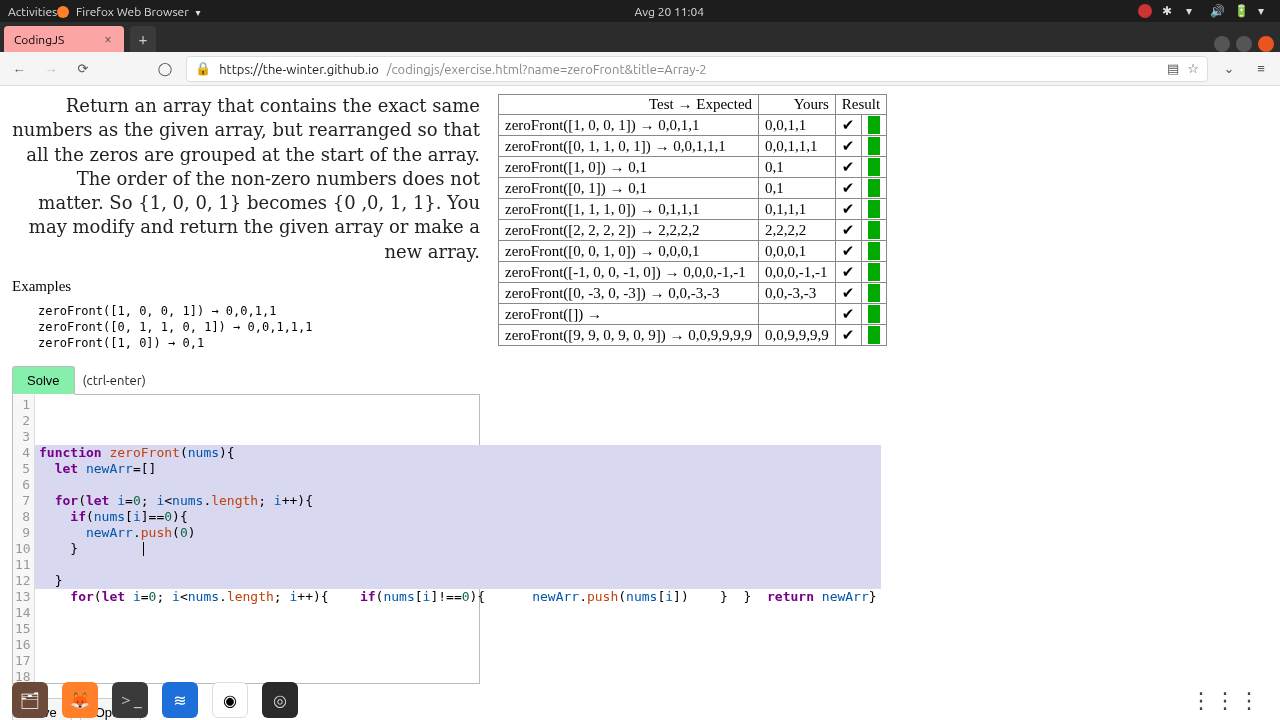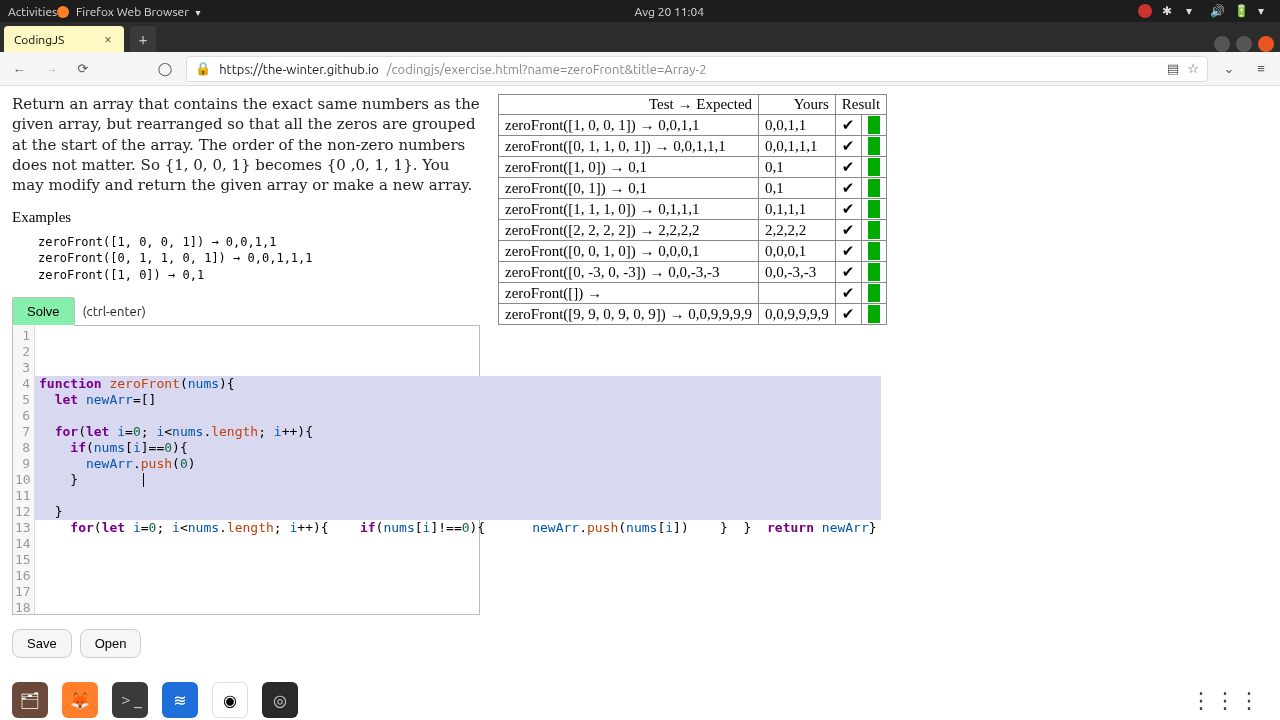--- a/index.html
+++ b/index.html
@@ -6,39 +6,39 @@
   html, body { width: 1280px; height: 720px; font-family: Ubuntu, "Segoe UI", Arial, sans-serif; overflow: hidden; background: #fff; }
   
   .topbar { height: 22px; background: #1d1d1d; color: #ddd; display: flex; align-items: center; font-size: 12px; padding: 0 8px; }
   .topbar .left { display:flex; gap:0; align-items:center; }
   .topbar .center { flex:1; text-align:center; }
   .topbar .right { display:flex; gap:10px; align-items:center; }
   .topbar .right svg, .topbar .right span.ic { width:14px; height:14px; display:inline-block; }
   .caret-down::after { content:"▾"; font-size:10px; margin-left:4px;}
   
   .tabstrip { height: 30px; background:#2c2c2c; display:flex; align-items:flex-end; padding-left:4px; }
-  .tab { background:#fef9c3; height:26px; border-radius:4px 4px 0 0; display:flex; align-items:center; padding:0 10px; font-size:12px; min-width:120px; position:relative; }
+  .tab { background:#fca5a5; height:26px; border-radius:4px 4px 0 0; display:flex; align-items:center; padding:0 10px; font-size:12px; min-width:120px; position:relative; }
   .tab .close { margin-left:auto; color:#555; font-size:14px; padding:0 2px; }
   .newtab { width:26px; height:26px; display:flex; align-items:center; justify-content:center; background:#3a3a3a; border-radius:4px 4px 0 0; margin-left:6px; color:#ccc; font-size:16px;}
   
   .urlrow { height:34px; background:#f5f5f5; border-bottom:1px solid #ddd; display:flex; align-items:center; padding:0 8px; gap:10px; font-size:13px; }
   .navbtn { width:22px; height:22px; display:flex; align-items:center; justify-content:center; color:#555; }
   .navbtn.disabled { color:#bbb; }
   .addr { flex:1; display:flex; align-items:center; gap:8px; background:#fff; border:1px solid #ddd; border-radius:4px; height:26px; padding:0 8px; color:#555;}
   .addr .lock { color:#5a5; }
   .addr .domain { color:#222; }
   .addr .path { color:#888; }
   .iconbtn { width:22px; text-align:center; color:#555; }
   .wctrl { margin-left:auto; display:flex; gap:6px; padding-right:6px;}
   .wbtn { width:16px; height:16px; border-radius:8px; }
   
   .page { display:flex; padding:8px 12px; gap:18px; height: calc(720px - 22px - 30px - 34px - 40px); }
   .leftcol { width:468px; }
   .rightcol { flex:1; }
-  .problem { font-family: Georgia, "DejaVu Serif", serif; font-size:15px; line-height:1.35; color:#222; }
+  .problem { font-family: Georgia, "DejaVu Serif", serif; font-size:18px; line-height:1.35; color:#222;text-align:right; }
   .examples-h { font-family: Georgia, serif; font-size:15px; margin-top:14px; margin-bottom:8px;}
   .examples-pre { font-family: "DejaVu Sans Mono", monospace; font-size:12px; white-space:pre; margin-left:26px; line-height:1.35;}
   .btnrow { display:flex; align-items:center; gap:8px; margin-top:14px;}
   .btn { background:#f6f6f6; border:1px solid #ccc; padding:6px 14px; font-size:13px; border-radius:8px;}
   .btn.solve { background:#86efac; border:1px solid #bbb; border-bottom:1px solid #fff; border-radius:3px 3px 0 0; position:relative; z-index:3; margin-bottom:-1px;}
   .hint { font-size:13px; color:#222; }
   .editor { border:1px solid #bbb; height:290px; display:flex; font-family:"DejaVu Sans Mono", monospace; font-size:13px; line-height:16px; }
   .gutter { background:#f7f7f7; border-right:1px solid #ddd; color:#999; text-align:right; padding:2px 4px 2px 2px; user-select:none; width:22px;}
   .gutter div { height:16px; }
   .code { flex:1; padding:2px 4px; white-space:pre; position:relative;}
@@ -223,20 +223,28 @@
           </tr>
           <tr>
             <td>zeroFront([0, 0, 1, 0]) → 0,0,0,1</td>
             <td>0,0,0,1</td>
             <td class="mark">✔</td>
             <td class="res">
               <div></div>
             </td>
           </tr>
           <tr>
+            <td>zeroFront([-1, 0, 0, -1, 0]) → 0,0,0,-1,-1</td>
+            <td>0,0,0,-1,-1</td>
+            <td class="mark">✔</td>
+            <td class="res">
+              <div></div>
+            </td>
+          </tr>
+          <tr>
             <td>zeroFront([0, -3, 0, -3]) → 0,0,-3,-3</td>
             <td>0,0,-3,-3</td>
             <td class="mark">✔</td>
             <td class="res">
               <div></div>
             </td>
           </tr>
           <tr>
             <td>zeroFront([]) →</td>
             <td></td>

